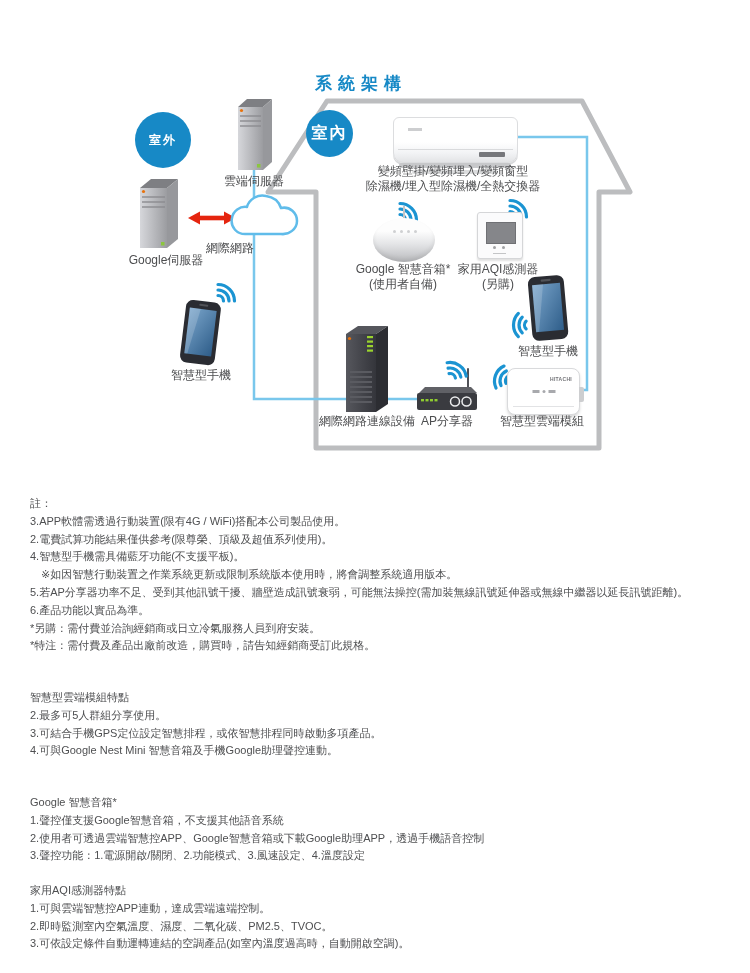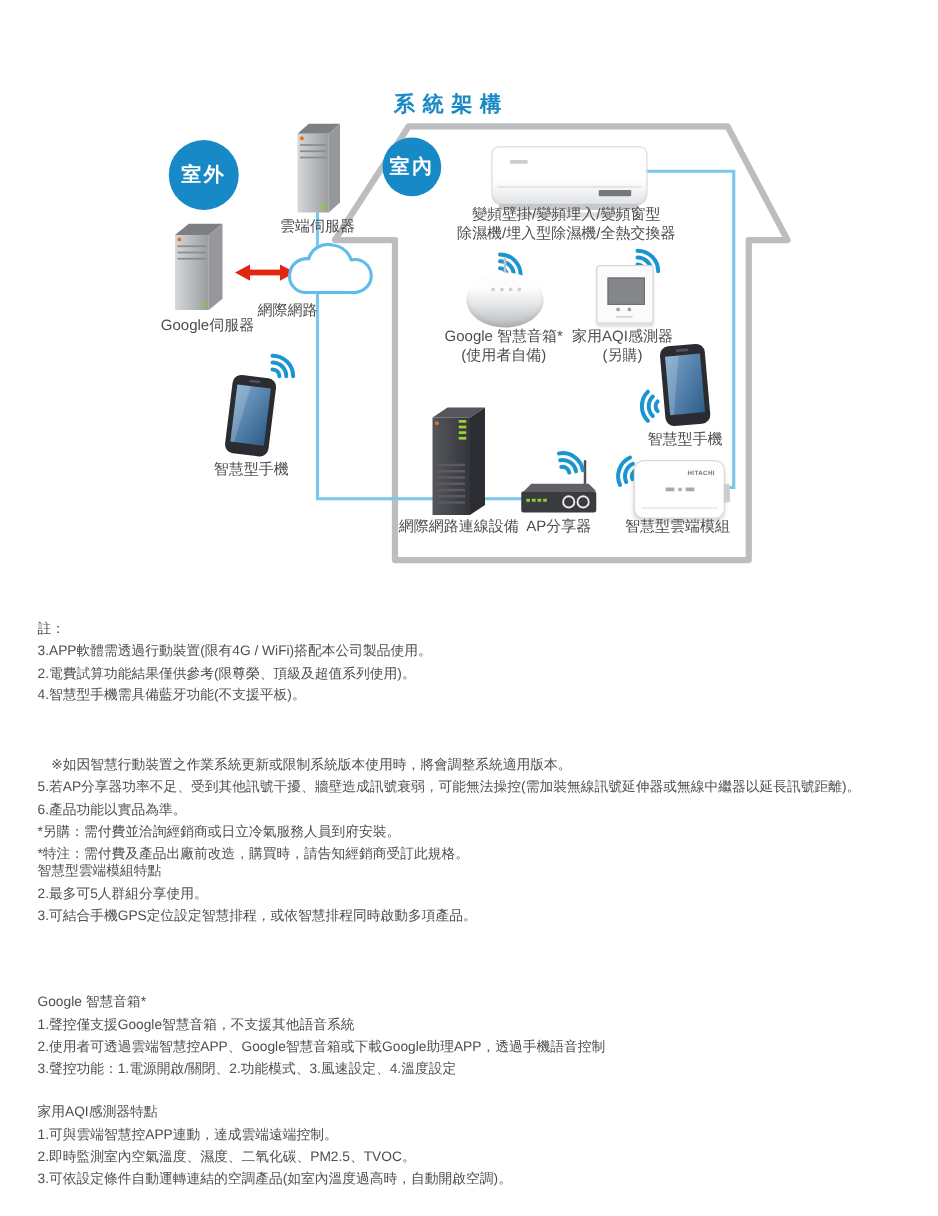--- a/index.html
+++ b/index.html
@@ -13,21 +13,21 @@
   #diagram svg{position:absolute;left:0;top:0;}
   .diag-title{
     position:absolute;left:361px;top:72px;transform:translateX(-50%);
     font-size:17px;font-weight:bold;letter-spacing:6px;color:#1789c6;white-space:nowrap;
   }
   .badge{
     position:absolute;border-radius:50%;background:#1789c6;color:#fff;
     display:flex;align-items:center;justify-content:center;font-weight:bold;
     letter-spacing:2px;
   }
-  .badge.outdoor{left:135px;top:112px;width:56px;height:56px;font-size:16px;}
+  .badge.outdoor{left:135px;top:112px;width:56px;height:56px;font-size:12px;}
   .badge.indoor{left:306px;top:110px;width:47px;height:47px;font-size:16px;}
   .lbl{
     position:absolute;transform:translateX(-50%);font-size:12px;color:#4c4d4f;
     white-space:nowrap;line-height:15px;text-align:center;
   }
   
   .ac{
     position:absolute;left:393px;top:117px;width:123px;height:44px;
     background:linear-gradient(#ffffff 55%,#f2f3f5 80%,#e3e4e6);
     border:1px solid #dcddDF;border-radius:6px 6px 10px 10px;
@@ -62,21 +62,21 @@
   }
   .cmodule .brand{position:absolute;right:7px;top:7px;font-size:5px;font-weight:bold;color:#717276;letter-spacing:.3px;}
   .cmodule .marks{position:absolute;left:50%;top:21px;transform:translateX(-50%);display:flex;align-items:center;gap:3px;}
   .cmodule .marks i{display:block;width:7px;height:3px;background:#a8a9ad;}
   .cmodule .marks em{display:block;width:3px;height:3px;background:#a8a9ad;border-radius:50%;}
   .cmodule .baseline{position:absolute;left:5px;right:5px;bottom:7px;height:1px;background:#e2e3e5;}
   .cmodule .tab{position:absolute;right:-5px;top:18px;width:5px;height:15px;background:#cdced0;border-radius:0 2px 2px 0;}
   
   .tsec{position:absolute;left:30px;right:8px;font-size:11px;line-height:17.8px;color:#4e4f51;}
   .tsec .tline{white-space:nowrap;}
-  .tsec .tline.indent{padding-left:11px;margin-top:38px;}
+  .tsec .tline.indent{padding-left:11px;}
   .tsec .thead{font-weight:normal;white-space:nowrap;}
   #sec-notes{top:495px;}
   #sec-module{top:689px;}
   #sec-google{top:794px;}
   #sec-aqi{top:882px;}
 </style>
 </head>
 <body>
 
 <div id="diagram">
@@ -265,20 +265,21 @@
   <div class="tline">5.若AP分享器功率不足、受到其他訊號干擾、牆壁造成訊號衰弱，可能無法操控(需加裝無線訊號延伸器或無線中繼器以延長訊號距離)。</div>
   <div class="tline">6.產品功能以實品為準。</div>
   <div class="tline">*另購：需付費並洽詢經銷商或日立冷氣服務人員到府安裝。</div>
   <div class="tline">*特注：需付費及產品出廠前改造，購買時，請告知經銷商受訂此規格。</div>
 </div>
 
 <div class="tsec" id="sec-module">
   <div class="thead">智慧型雲端模組特點</div>
   <div class="tline">2.最多可5人群組分享使用。</div>
   <div class="tline">3.可結合手機GPS定位設定智慧排程，或依智慧排程同時啟動多項產品。</div>
+  <div class="tline">4.可與Google Nest Mini 智慧音箱及手機Google助理聲控連動。</div>
 </div>
 
 <div class="tsec" id="sec-google">
   <div class="thead">Google 智慧音箱*</div>
   <div class="tline">1.聲控僅支援Google智慧音箱，不支援其他語音系統</div>
   <div class="tline">2.使用者可透過雲端智慧控APP、Google智慧音箱或下載Google助理APP，透過手機語音控制</div>
   <div class="tline">3.聲控功能：1.電源開啟/關閉、2.功能模式、3.風速設定、4.溫度設定</div>
 </div>
 
 <div class="tsec" id="sec-aqi">

